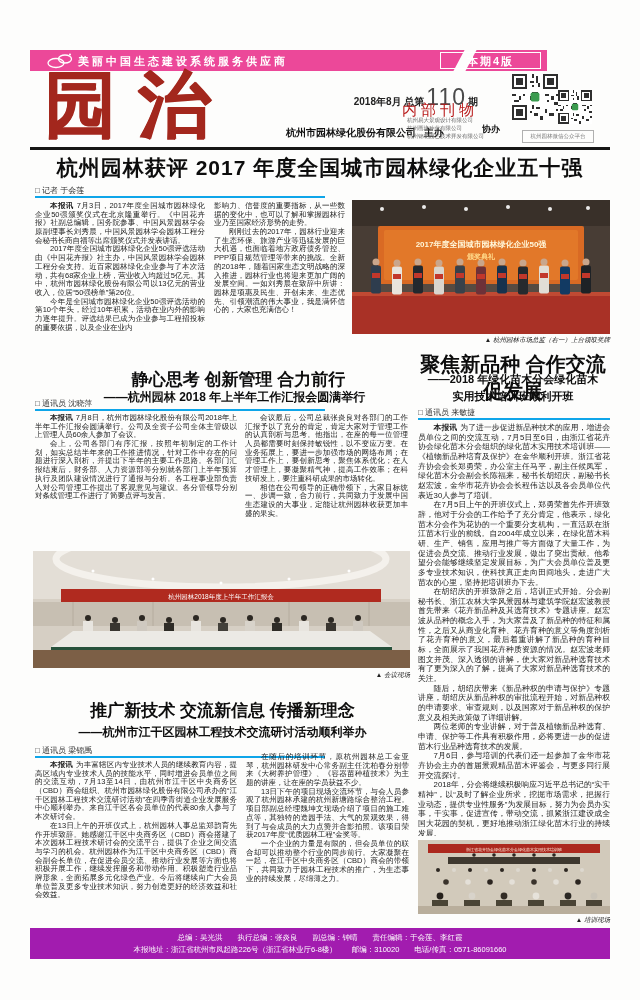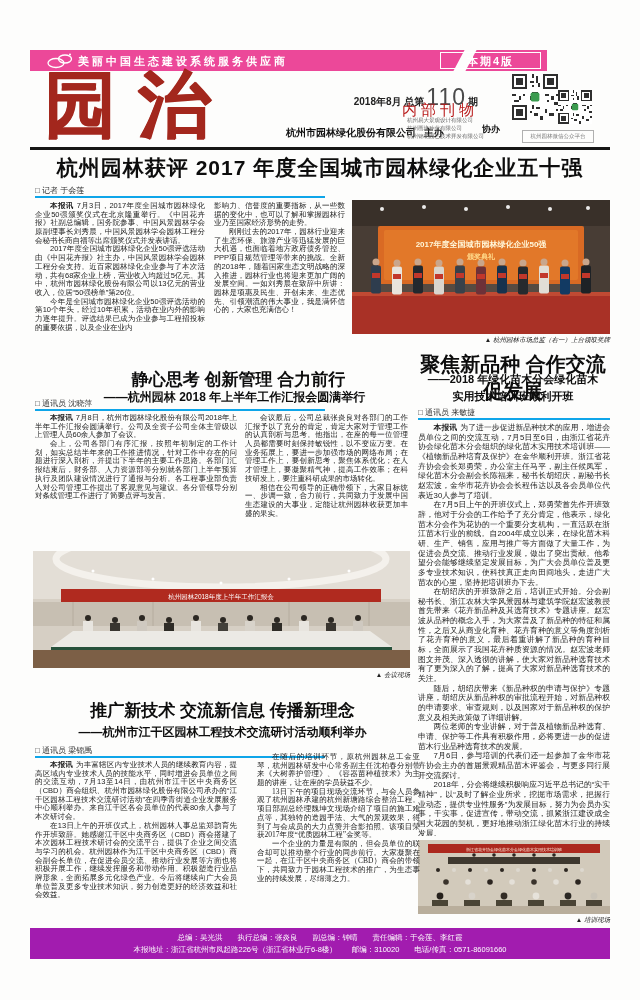--- a/index.html
+++ b/index.html
@@ -324,21 +324,21 @@
   <div class="cap" style="left:418px;top:916px;width:192px;">▲ 培训现场</div>
 
   <h2 class="a-title-m" style="left:30px;top:699px;width:385px;font-size:17px;margin:0;">推广新技术 交流新信息 传播新理念</h2>
   <h3 class="a-title-m" style="left:30px;top:724px;width:385px;font-size:12px;margin:0;">——杭州市江干区园林工程技术交流研讨活动顺利举办</h3>
   <div class="byline" style="left:35px;top:745px;width:290px;">□ 通讯员 梁锦禹</div>
 
   <div class="coltxt" style="left:35px;top:761px;width:202px;height:163px;">
     <p><b class="lead">本报讯</b><span>为丰富辖区内专业技术人员的继续教育内容，提高区域内专业技术人员的技能水平，同时增进会员单位之间的交流互动，7月13至14日，由杭州市江干区中央商务区（CBD）商会组织、杭州市园林绿化股份有限公司承办的“江干区园林工程技术交流研讨活动”在四季青街道企业发展服务中心顺利举办。来自江干区各会员单位的代表80余人参与了本次研讨会。</span></p>
     <p>在13日上午的开班仪式上，杭州园林人事总监郑韵育先作开班致辞。她感谢江干区中央商务区（CBD）商会搭建了本次园林工程技术研讨会的交流平台，提供了企业之间交流与学习的机会。杭州园林作为江干区中央商务区（CBD）商会副会长单位，在促进会员交流、推动行业发展等方面也将积极开展工作，继续发挥服务和带动作用。积极塑造行业品牌形象，全面拓展多元化绿色产业。今后将继续向广大会员单位普及更多专业技术知识，努力创造更好的经济效益和社会效益。</p>
   </div>
-  <div class="coltxt" style="left:257px;top:753px;width:163px;height:171px;font-family:Liberation Serif, serif;">
+  <div class="coltxt" style="left:246px;top:753px;width:163px;height:171px;">
     <p>在随后的培训环节，原杭州园林总工金亚琴，杭州园林研发中心常务副主任沈柏春分别带来《大树养护管理》、《容器苗种植技术》为主题的讲座，让在座的学员获益不少。</p>
     <p>13日下午的项目现场交流环节，与会人员参观了杭州园林承建的杭州新塘路综合整治工程。项目部副总经理魏坤文现场介绍了项目的施工难点等，其独特的造园手法、大气的景观效果，得到了与会成员的大力点赞并合影拍照。该项目荣获2017年度“优质园林工程”金奖等。</p>
     <p>一个企业的力量是有限的，但会员单位的联合却可以推动整个行业的同步前行。大家凝聚在一起，在江干区中央商务区（CBD）商会的带领下，共同致力于园林工程技术的推广，为生态事业的持续发展，尽绵薄之力。</p>
   </div>
 
   <div class="footer">
     <div>总编：吴光洪　　执行总编：张炎良　　副总编：钟晴　　责任编辑：于会莲、李红霞</div>
     <div>本报地址：浙江省杭州市凤起路226号（浙江省林业厅6-8楼）　　邮编：310020　　电话/传真：0571-86091660</div>
   </div>
 

